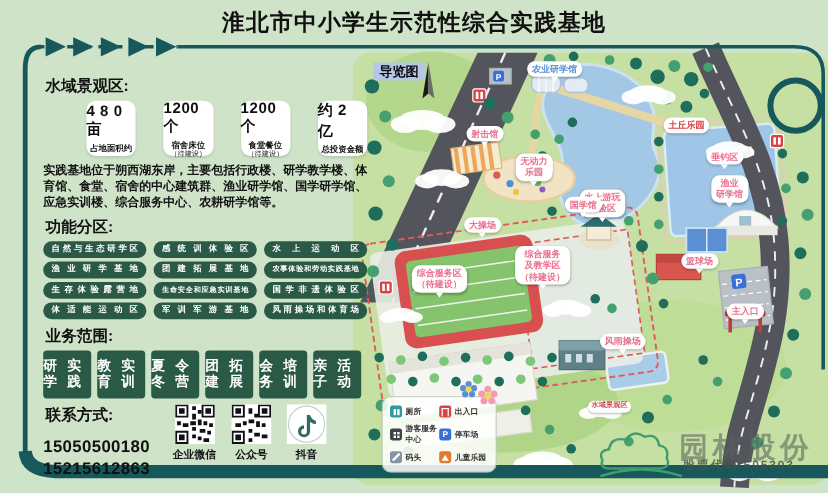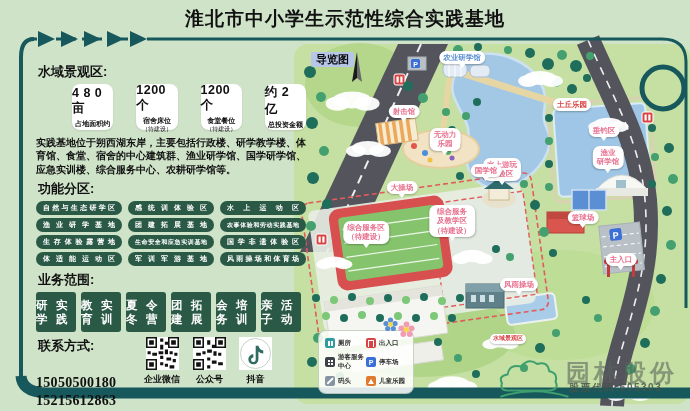--- a/index.html
+++ b/index.html
@@ -21,21 +21,21 @@
   .pills{display:grid;grid-template-columns:repeat(3,1fr);gap:3px 6px;margin-bottom:5px;}
   .pill{background:#2a5946;color:#fff;border-radius:8px;font-size:7px;font-weight:bold;
         padding:3px 7px;height:8px;line-height:8px;text-align:justify;text-align-last:justify;overflow:hidden;}
   .pill.sm{font-size:6px;}
   .squares{display:flex;gap:5px;margin-bottom:5px;}
   .sq{background:#2a5946;color:#fff;width:40px;height:40px;border-radius:3px;display:flex;
       flex-direction:row;align-items:center;justify-content:center;font-size:11.5px;
       font-weight:bold;line-height:1.25;}
   .contact{display:flex;align-items:flex-start;}
   .cleft{width:108px;}
-  .phones{font-family:Liberation Serif, serif;font-weight:bold;font-size:14px;line-height:1.3;margin-top:19px;letter-spacing:.3px;}
+  .phones{font-family:Liberation Sans, sans-serif;font-weight:bold;font-size:14px;line-height:1.3;margin-top:8px;letter-spacing:.3px;}
   .qrs{display:flex;gap:13px;margin-top:0px;}
   .qr{display:flex;flex-direction:column;align-items:center;}
   .qr svg{width:33px;height:33px;background:#fff;}
   .qr .ql{font-size:9px;font-weight:bold;margin-top:3px;}
   
   .map-tag{position:absolute;left:311px;top:52px;background:#b6c6e8;color:#0a0a0a;font-size:11px;
            font-weight:bold;padding:0 5px;border-radius:2px;z-index:3;}
   .bubble{position:absolute;transform:translateX(-50%);background:#fff;color:#e8708f;font-size:7.5px;
           font-weight:bold;line-height:1.25;padding:2px 4px;border-radius:7px;white-space:pre-line;
           text-align:center;box-shadow:0 1px 2px rgba(0,0,0,.25);z-index:4;}

